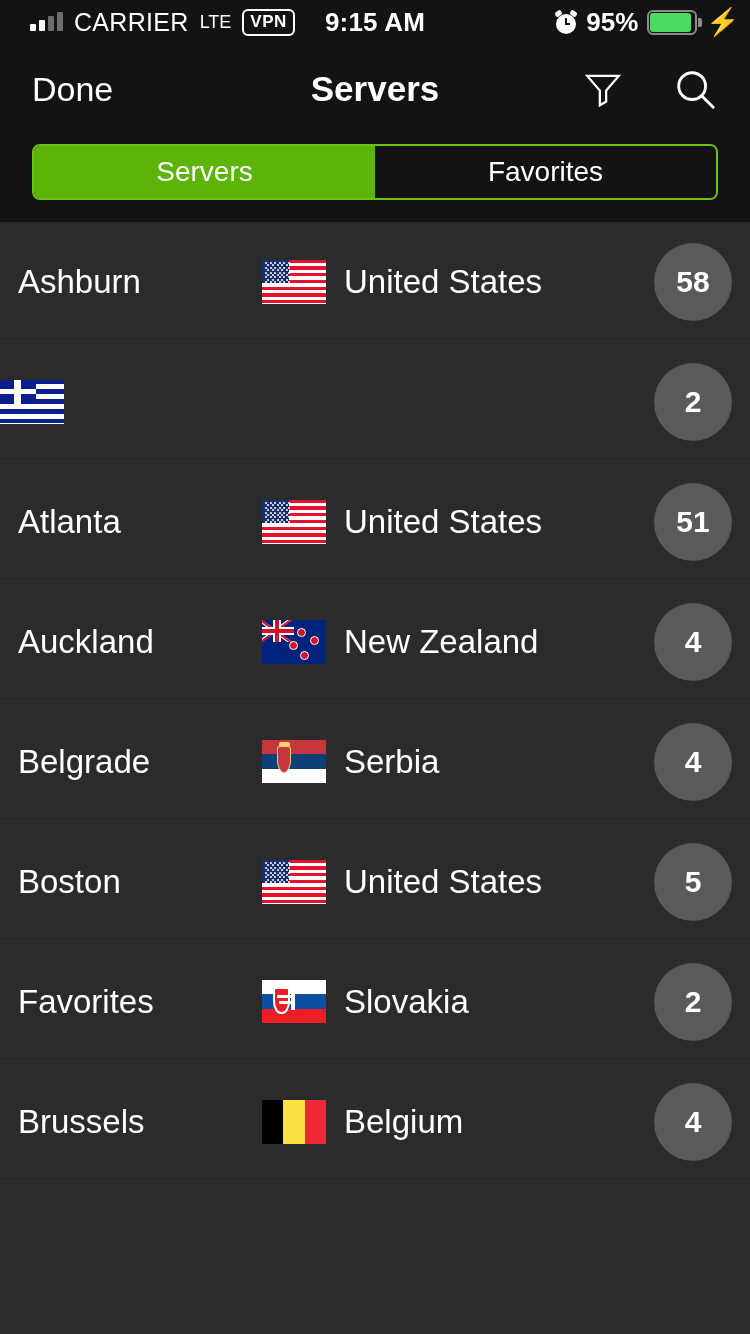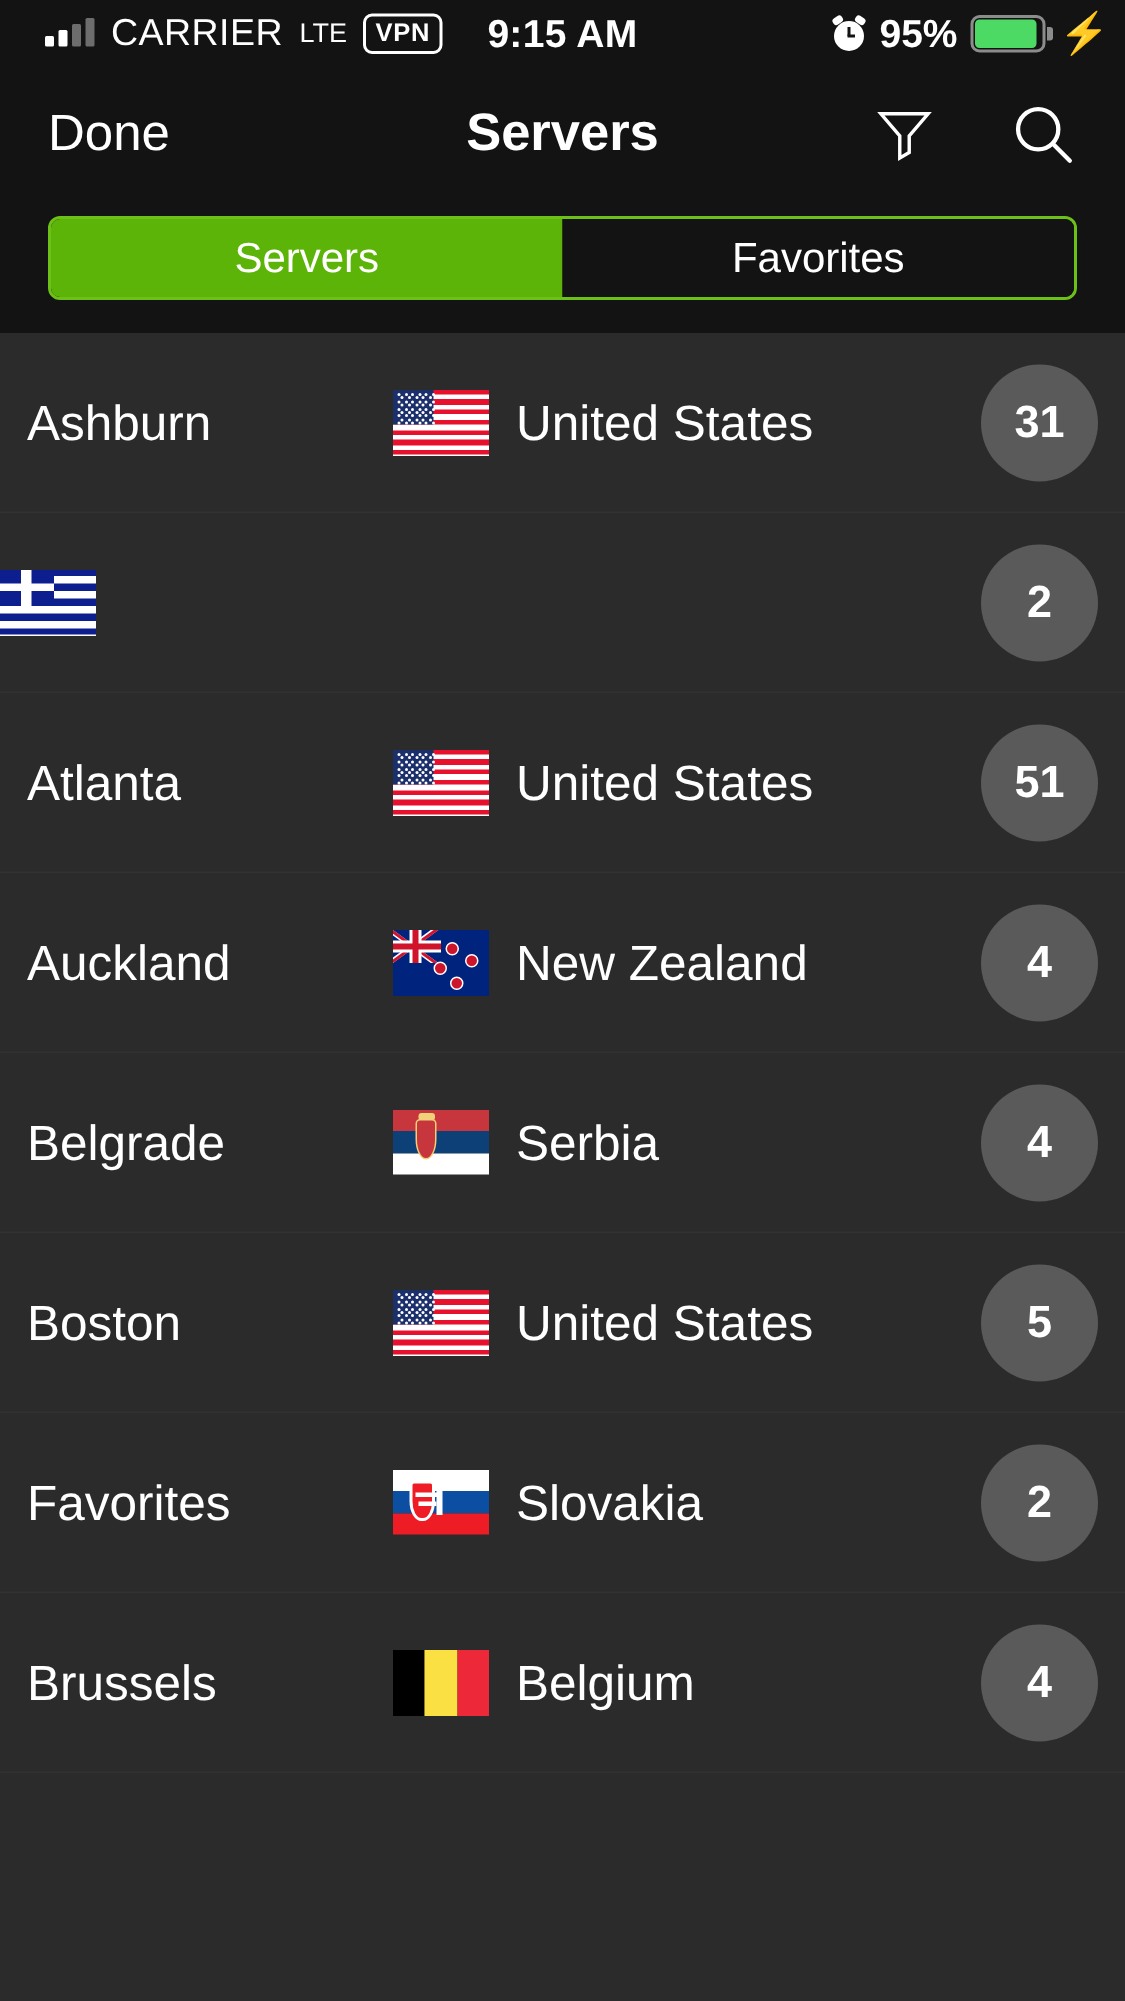--- a/index.html
+++ b/index.html
@@ -304,21 +304,21 @@
           <span class="st" style="left:23.7px;top:19.35px"></span>
           <span class="st" style="left:3px;top:21.8px"></span>
           <span class="st" style="left:7.6px;top:21.8px"></span>
           <span class="st" style="left:12.2px;top:21.8px"></span>
           <span class="st" style="left:16.799999999999997px;top:21.8px"></span>
           <span class="st" style="left:21.4px;top:21.8px"></span>
           <span class="st" style="left:26px;top:21.8px"></span>
         </span>
       </span>
       <span class="country">United States</span>
-      <span class="badge">31</span>
+      <span class="badge">58</span>
     </div>
     <div class="row">
       <span class="flag f-gr">
         <span class="str" style="top:0%"></span>
         <span class="str" style="top:22.22%"></span>
         <span class="str" style="top:44.44%"></span>
         <span class="str" style="top:66.66%"></span>
         <span class="str" style="top:88.88%"></span>
         <span class="canton">
           <span class="cv"></span>

